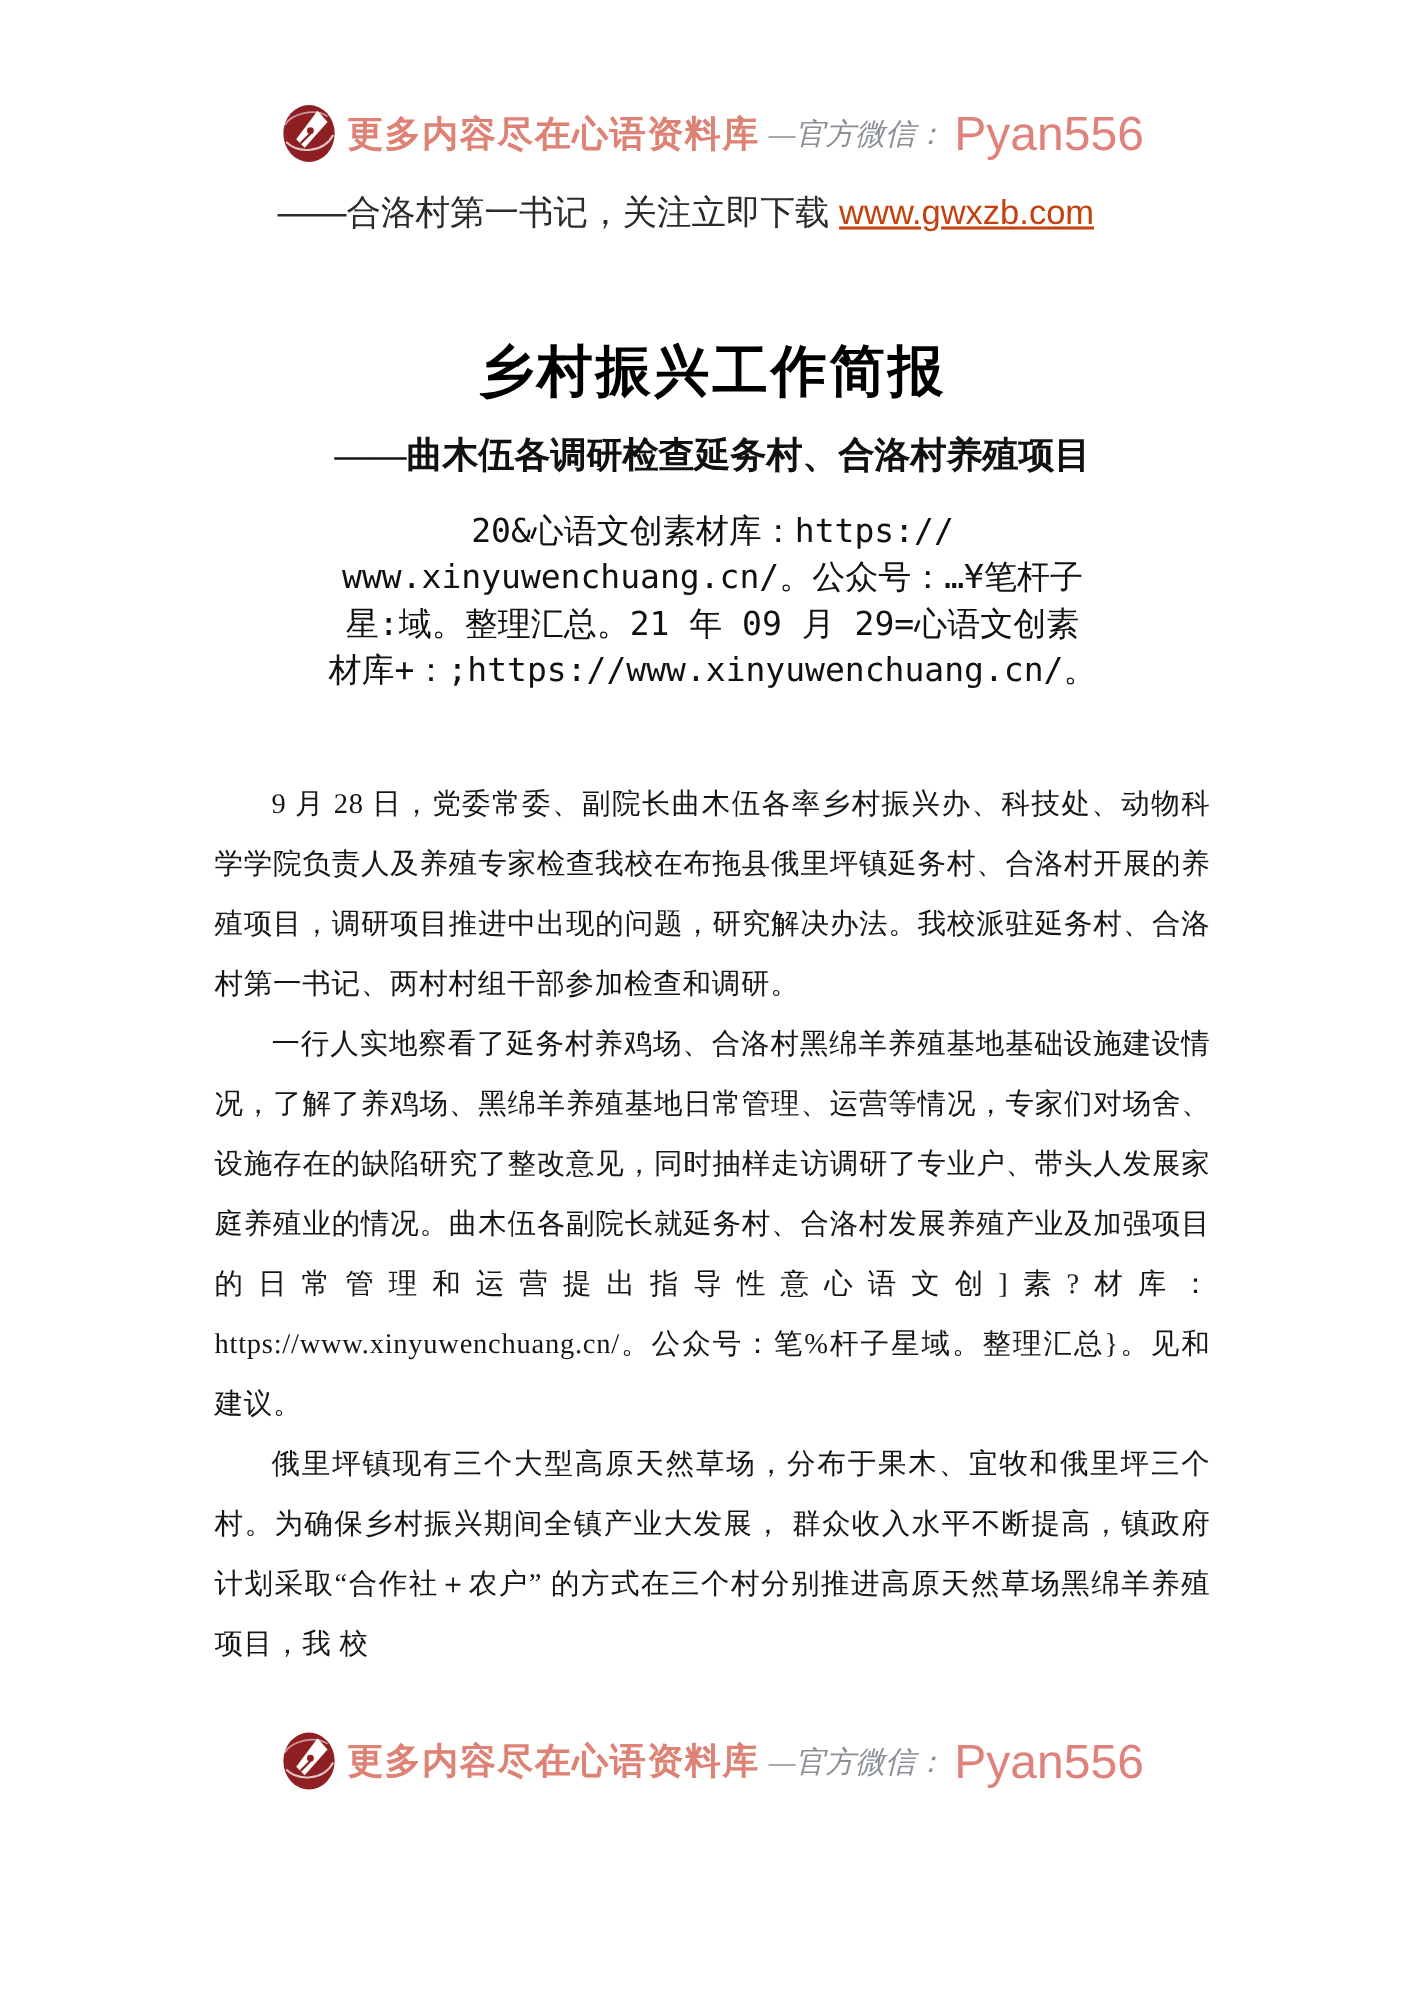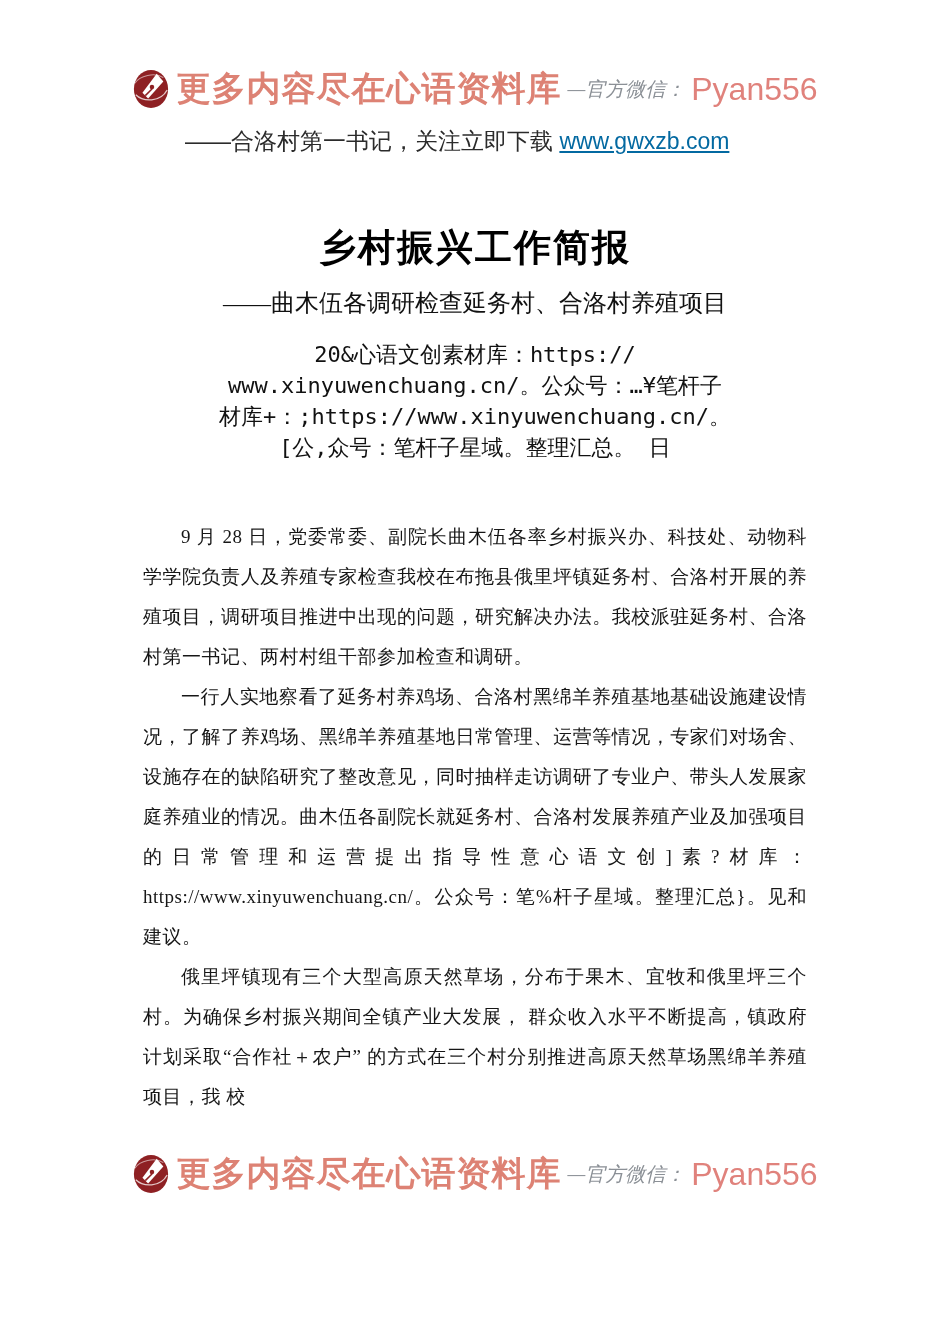--- a/index.html
+++ b/index.html
@@ -20,21 +20,21 @@
     align-items: center;
     justify-content: center;
     gap: 6px;
     height: 46px;
   }
   .watermark-top { padding-top: 0; margin-top: 66px; }
   .watermark-bottom { margin-top: 34px; }
   .wm-logo { width: 38px; height: 42px; display: inline-block; flex: 0 0 auto; }
   .wm-brand {
     color: #dd8274;
-    font-size: 34px;
+    font-size: 24px;
     font-family: "Liberation Serif", serif;
     font-weight: bold;
     letter-spacing: 1px;
     white-space: nowrap;
   }
   .wm-wechat {
     color: #8b9096;
     font-size: 20px;
     font-family: "Liberation Serif", serif;
     font-style: italic;
@@ -48,21 +48,21 @@
   }
 
   
   .promo-line {
     margin: 14px 0 0 185px;
     font-size: 23px;
     color: #2b2b2b;
     font-family: "Liberation Sans", sans-serif;
   }
   .promo-link {
-    color: #0369a1;
+    color: #c2410c;
     text-decoration: underline;
     cursor: pointer;
     font-family: "Liberation Sans", sans-serif;
   }
 
   
   .doc {
     width: 664px;
     margin: 0 auto;
     color: #1c1c1c;
@@ -73,21 +73,21 @@
     font-size: 37px;
     font-weight: bold;
     letter-spacing: 2px;
     color: #000000;
     font-family: "Liberation Sans", sans-serif;
   }
   .doc-subtitle {
     margin-top: 14px;
     text-align: center;
     font-size: 24px;
-    font-weight: normal;
+    font-weight: bold;
     color: #111111;
     font-family: "Liberation Serif", serif;
   }
   .info-block {
     margin-top: 20px;
     text-align: center;
     font-size: 22px;
     line-height: 31px;
     color: #111111;
     font-family: "DejaVu Sans Mono", monospace;
@@ -130,22 +130,22 @@
     <span>——合洛村第一书记，关注立即下载 </span><a class="promo-link">www.gwxzb.com</a>
   </div>
 
   <div class="doc">
     <h1 class="doc-title">乡村振兴工作简报</h1>
     <h2 class="doc-subtitle">——曲木伍各调研检查延务村、合洛村养殖项目</h2>
 
     <div class="info-block">
       <div>20&amp;心语文创素材库：https://</div>
       <div>www.xinyuwenchuang.cn/。公众号：…¥笔杆子</div>
+      <div>星:域。整理汇总。21 年 09 月 29=心语文创素</div>
       <div>材库+：;https://www.xinyuwenchuang.cn/。</div>
-      <div>[公,众号：笔杆子星域。整理汇总。 日</div>
     </div>
 
     <div class="body-text">
       <p>9 月 28 日，党委常委、副院长曲木伍各率乡村振兴办、科技处、动物科学学院负责人及养殖专家检查我校在布拖县俄里坪镇延务村、合洛村开展的养殖项目，调研项目推进中出现的问题，研究解决办法。我校派驻延务村、合洛村第一书记、两村村组干部参加检查和调研。</p>
       <p>一行人实地察看了延务村养鸡场、合洛村黑绵羊养殖基地基础设施建设情况，了解了养鸡场、黑绵羊养殖基地日常管理、运营等情况，专家们对场舍、设施存在的缺陷研究了整改意见，同时抽样走访调研了专业户、带头人发展家庭养殖业的情况。曲木伍各副院长就延务村、合洛村发展养殖产业及加强项目的日常管理和运营提出指导性意心语文创]素?材库：https://www.xinyuwenchuang.cn/。公众号：笔%杆子星域。整理汇总}。见和建议。</p>
       <p>俄里坪镇现有三个大型高原天然草场，分布于果木、宜牧和俄里坪三个村。为确保乡村振兴期间全镇产业大发展， 群众收入水平不断提高，镇政府计划采取“合作社＋农户” 的方式在三个村分别推进高原天然草场黑绵羊养殖项目，我 校</p>
     </div>
   </div>
 
   <div class="watermark watermark-bottom">

